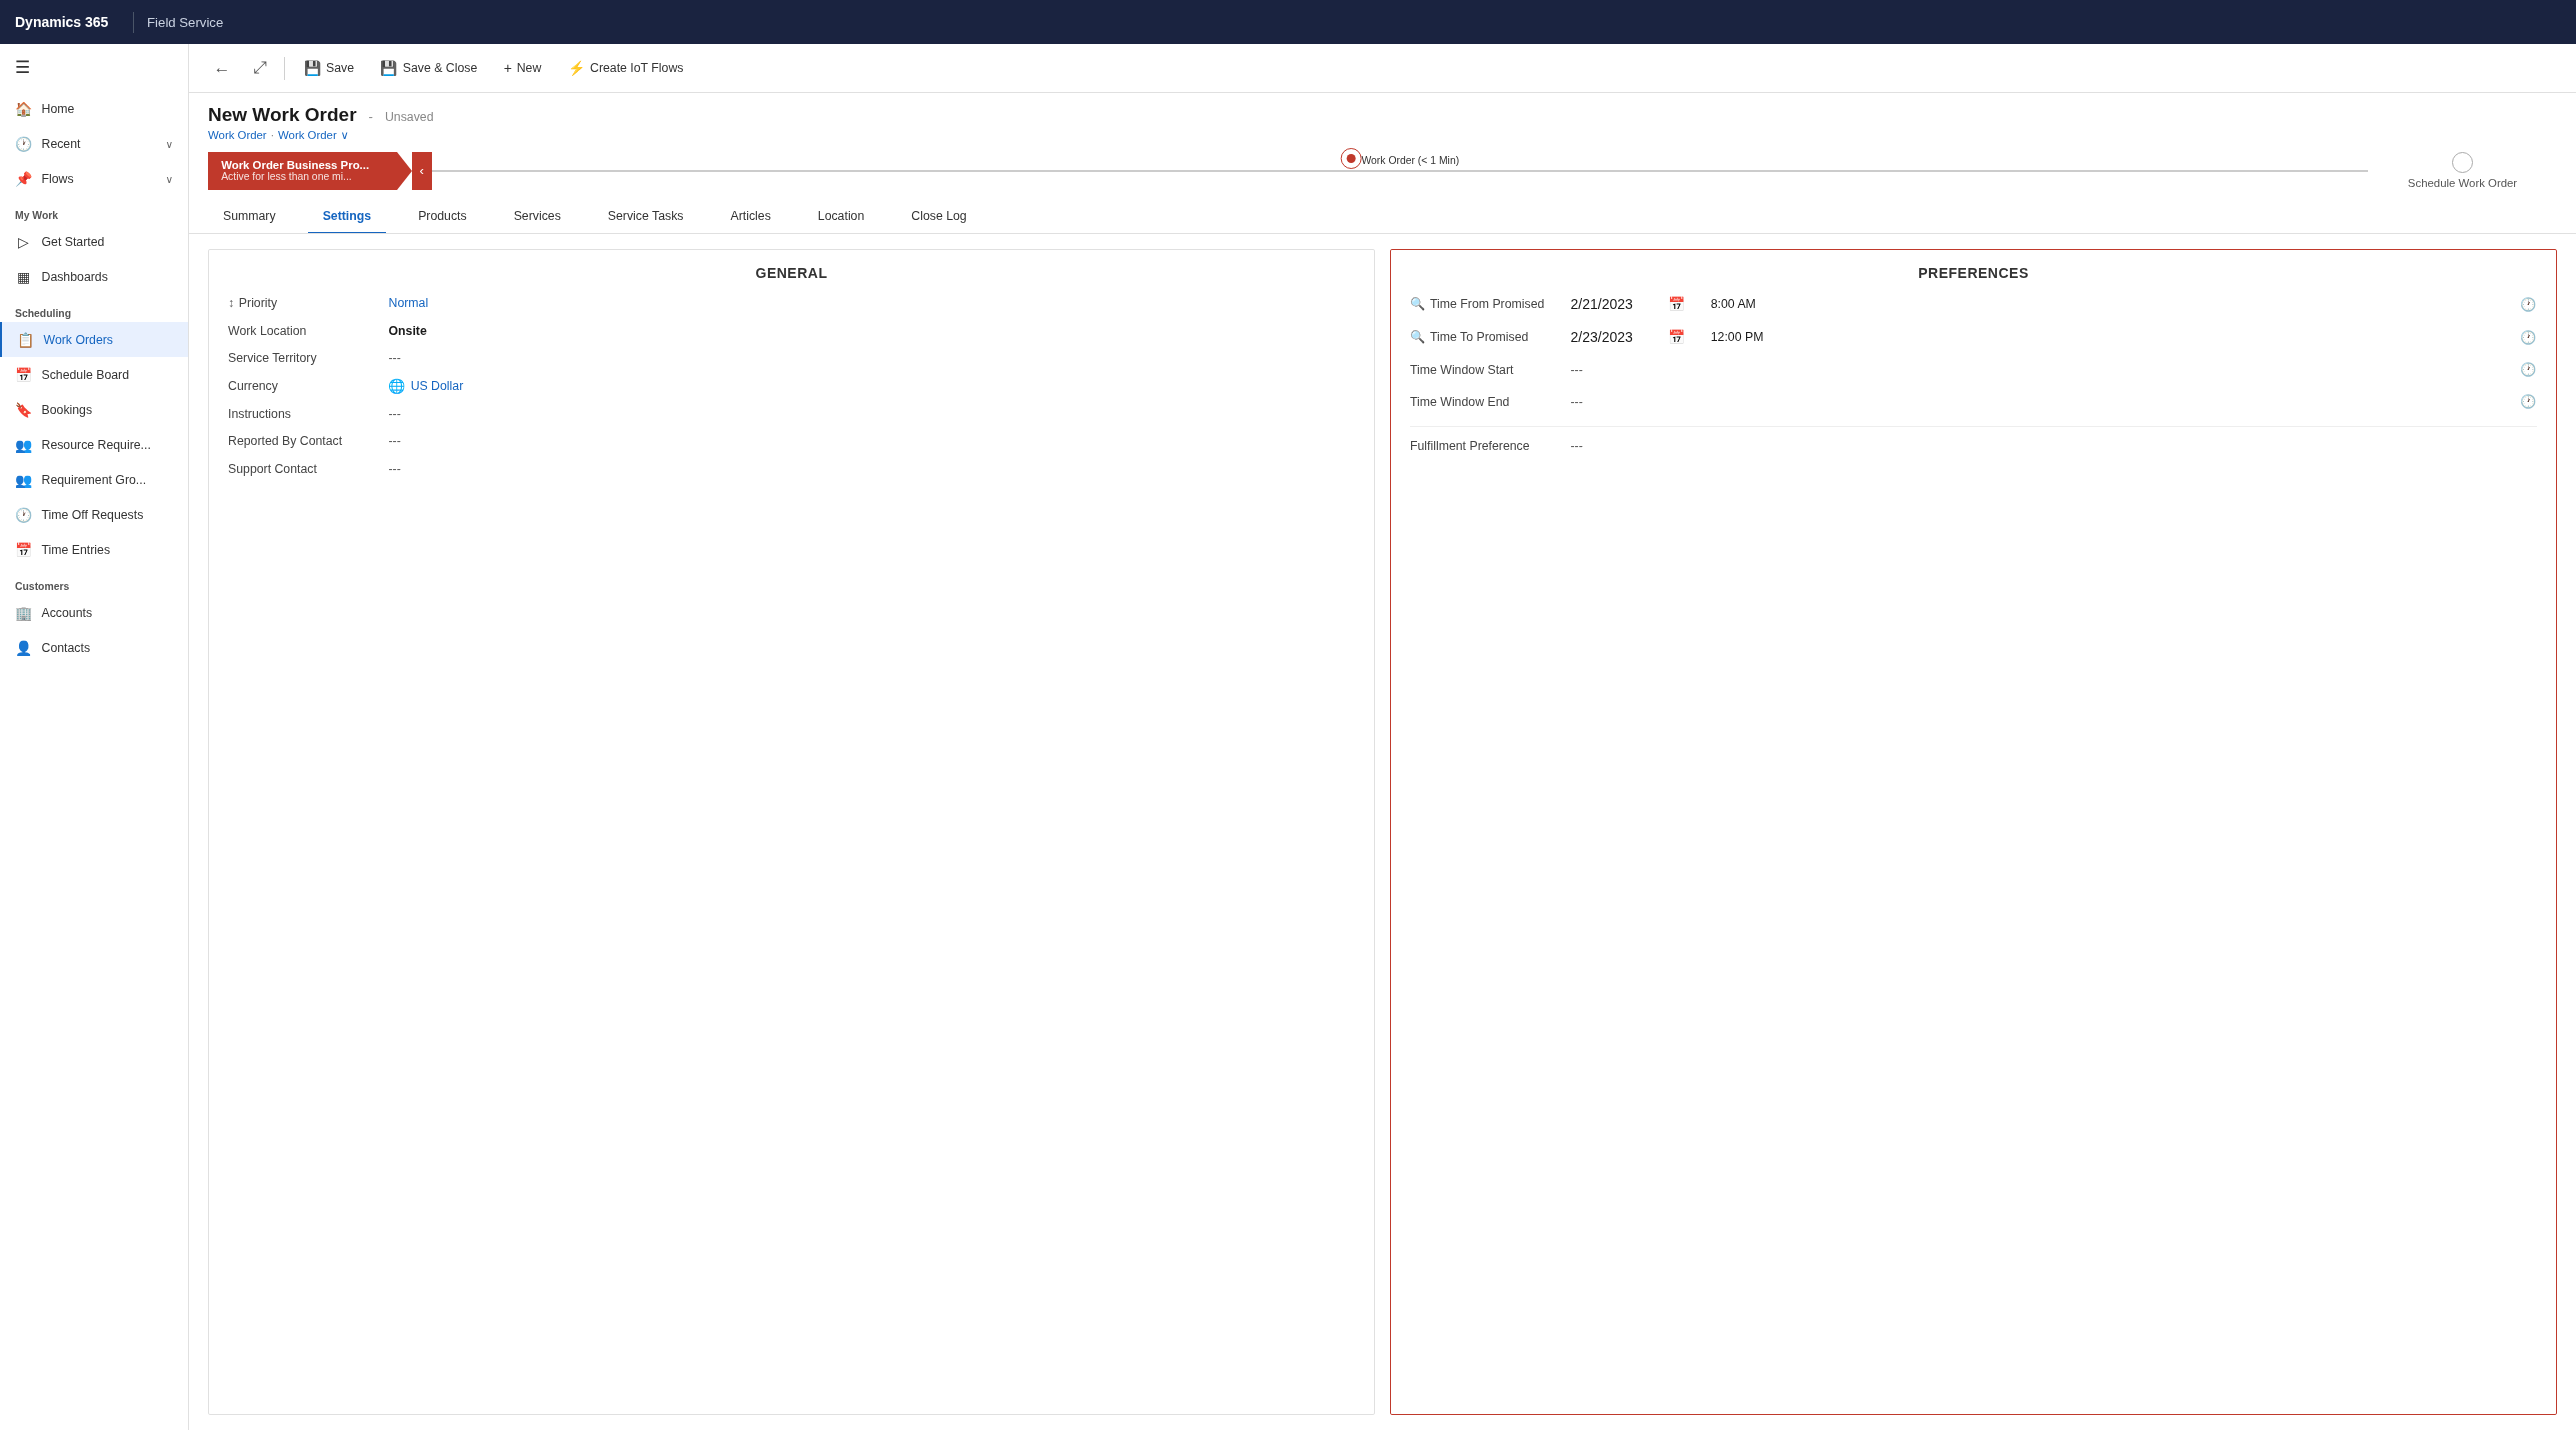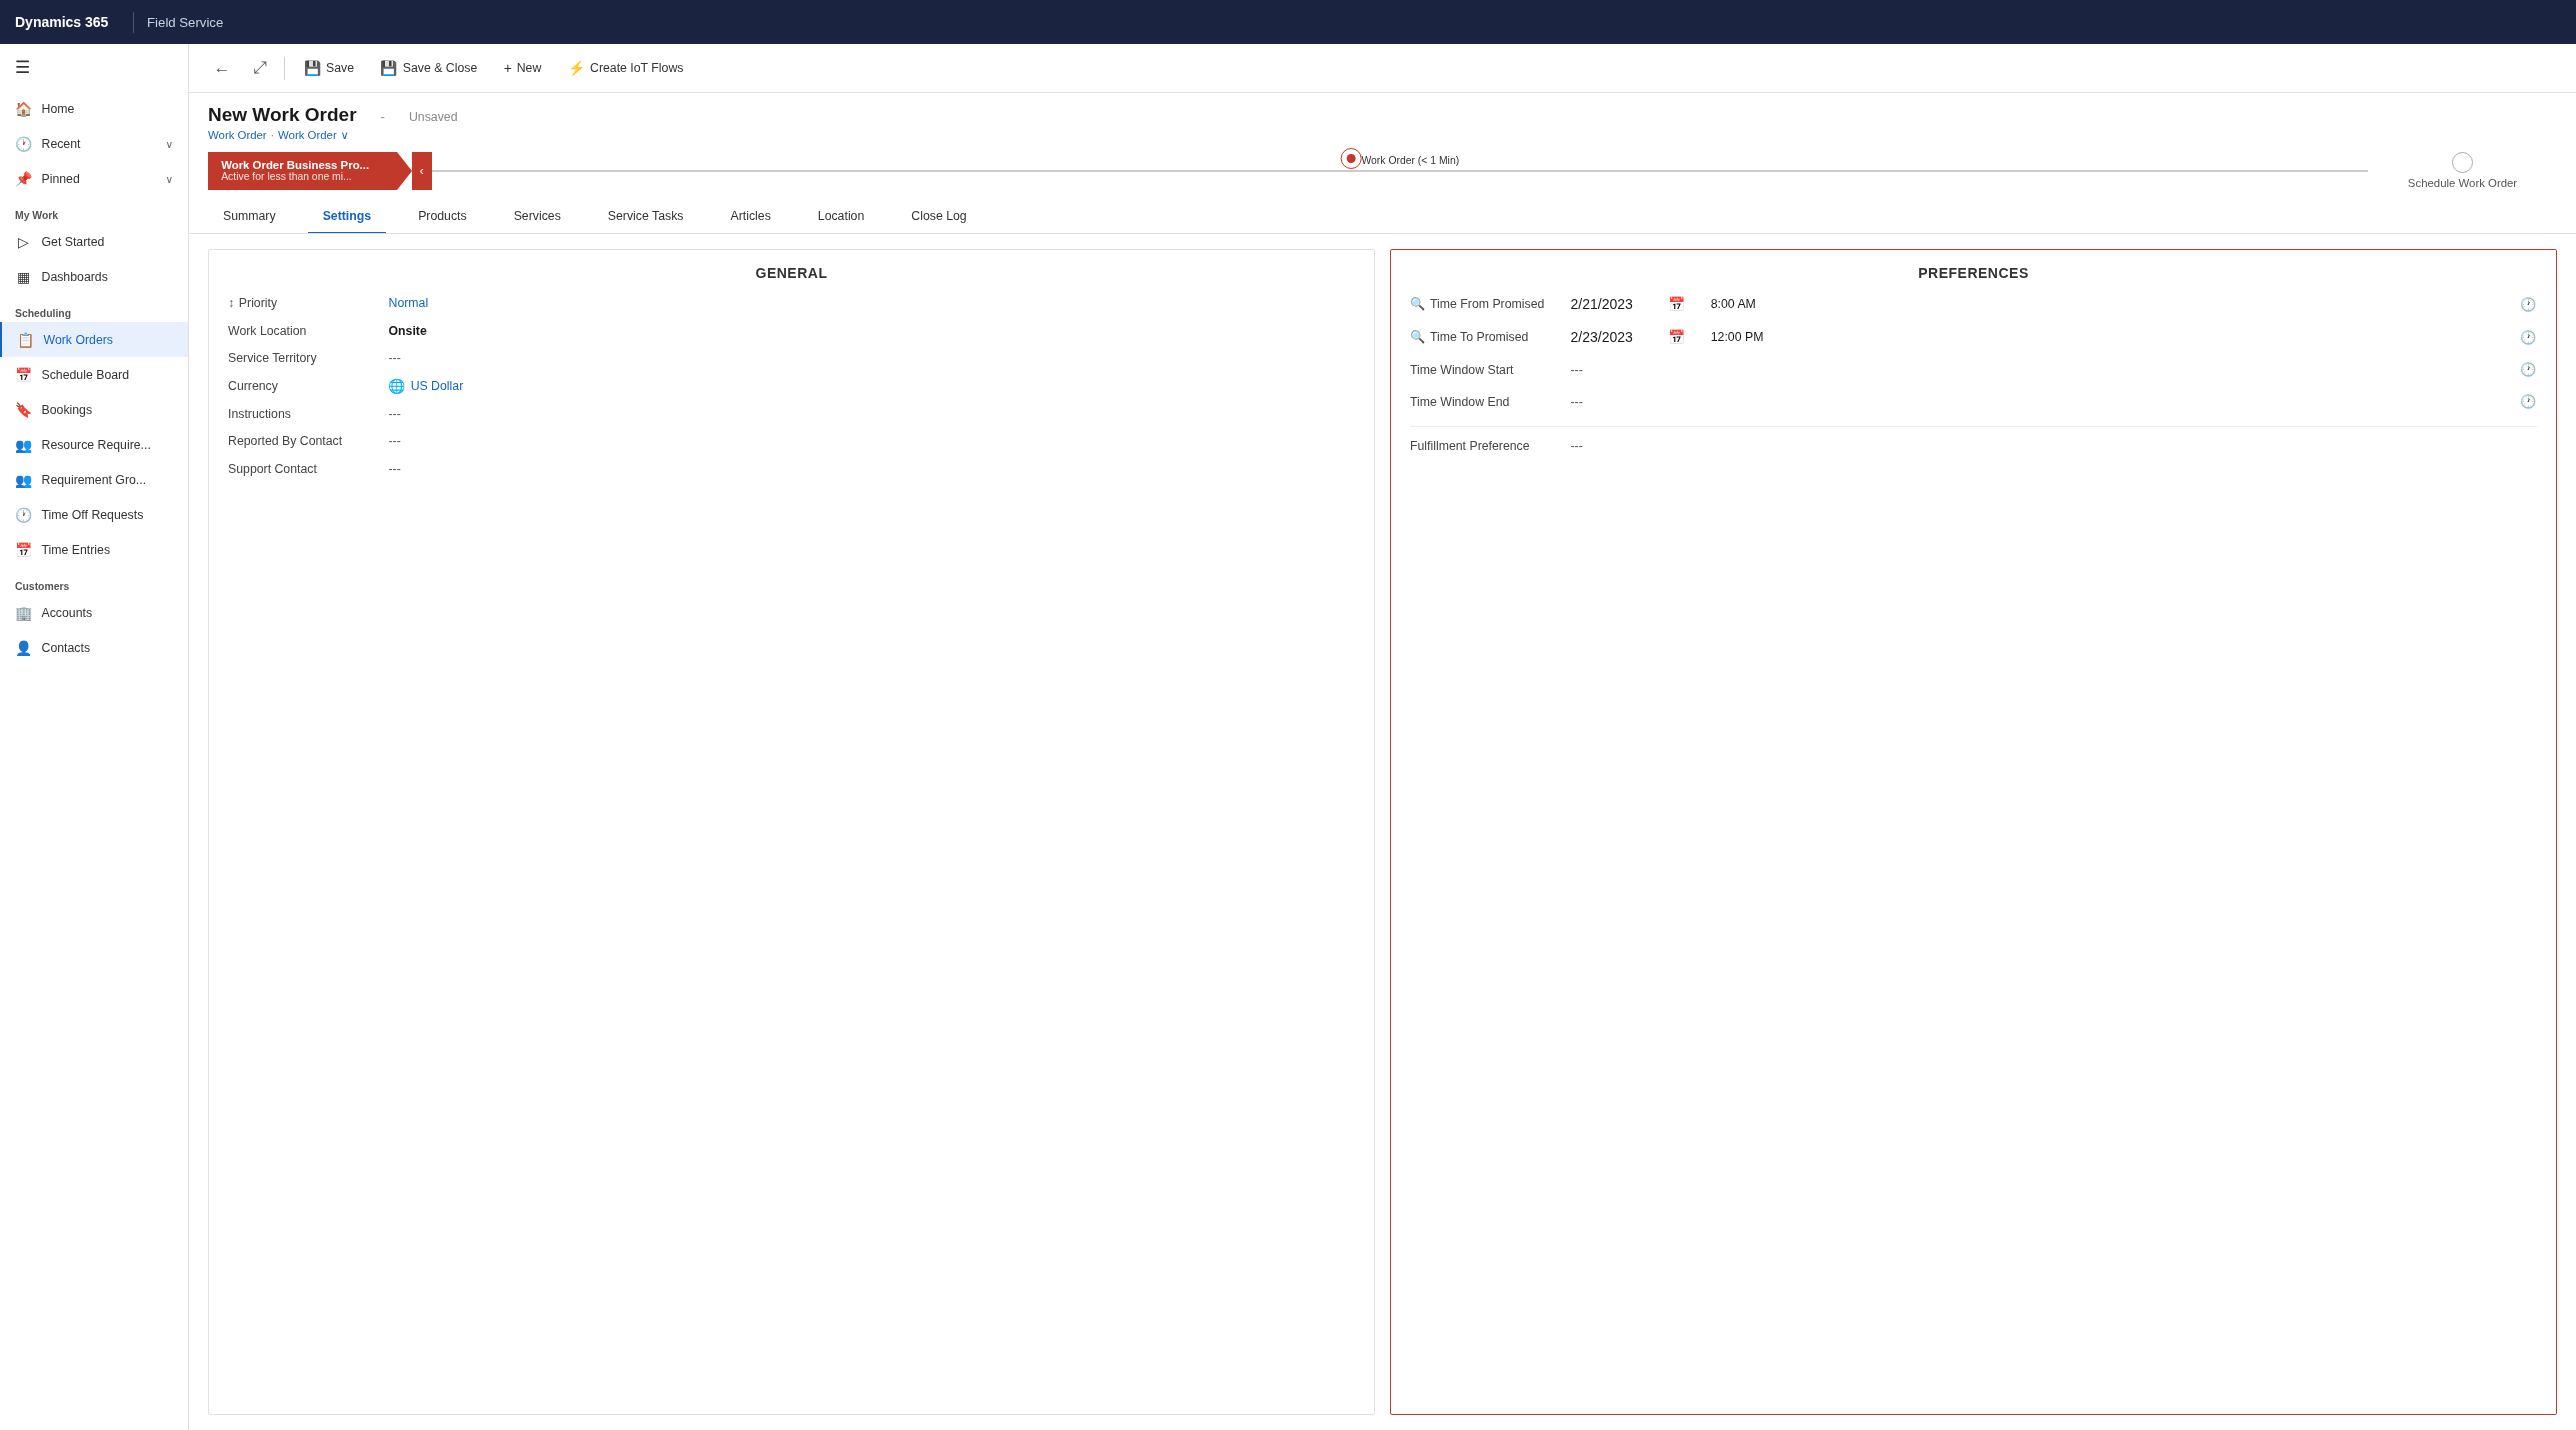--- a/index.html
+++ b/index.html
@@ -91,21 +91,21 @@
     }
     .cmd-btn .btn-icon { font-size: 14px; }
     .cmd-separator { width: 0.9px; height: 23px; background: #d0d0d0; margin: 0 3.8px; }
     .nav-arrow { font-size: 17px; padding: 5.7px 9.5px; cursor: pointer; color: #555; background: none; border: none; }
 
     
     .page-header {
       padding: 11.4px 19px 0 19px;
       flex-shrink: 0;
     }
-    .page-title-row { display: flex; align-items: baseline; gap: 24px; }
+    .page-title-row { display: flex; align-items: baseline; gap: 12px; }
     .page-title { font-size: 19px; font-weight: 700; color: #1a1a1a; }
     .page-unsaved { font-size: 12.3px; color: #888; }
     .breadcrumb { font-size: 11.4px; color: #555; margin-top: 1.9px; display: flex; align-items: center; gap: 3.8px; }
     .breadcrumb span { color: #1565c0; cursor: pointer; }
     .breadcrumb .sep { color: #888; }
 
     
     .progress-section {
       display: flex;
       align-items: center;
@@ -297,21 +297,21 @@
       <span class="icon">🏠</span>
       <span>Home</span>
     </div>
     <div class="sidebar-item">
       <span class="icon">🕐</span>
       <span>Recent</span>
       <span class="chevron">∨</span>
     </div>
     <div class="sidebar-item">
       <span class="icon">📌</span>
-      <span>Pinned</span>
+      <span>Flows</span>
       <span class="chevron">∨</span>
     </div>
 
     <div class="sidebar-section-label">My Work</div>
     <div class="sidebar-item">
       <span class="icon">▷</span>
       <span>Get Started</span>
     </div>
     <div class="sidebar-item">
       <span class="icon">▦</span>

